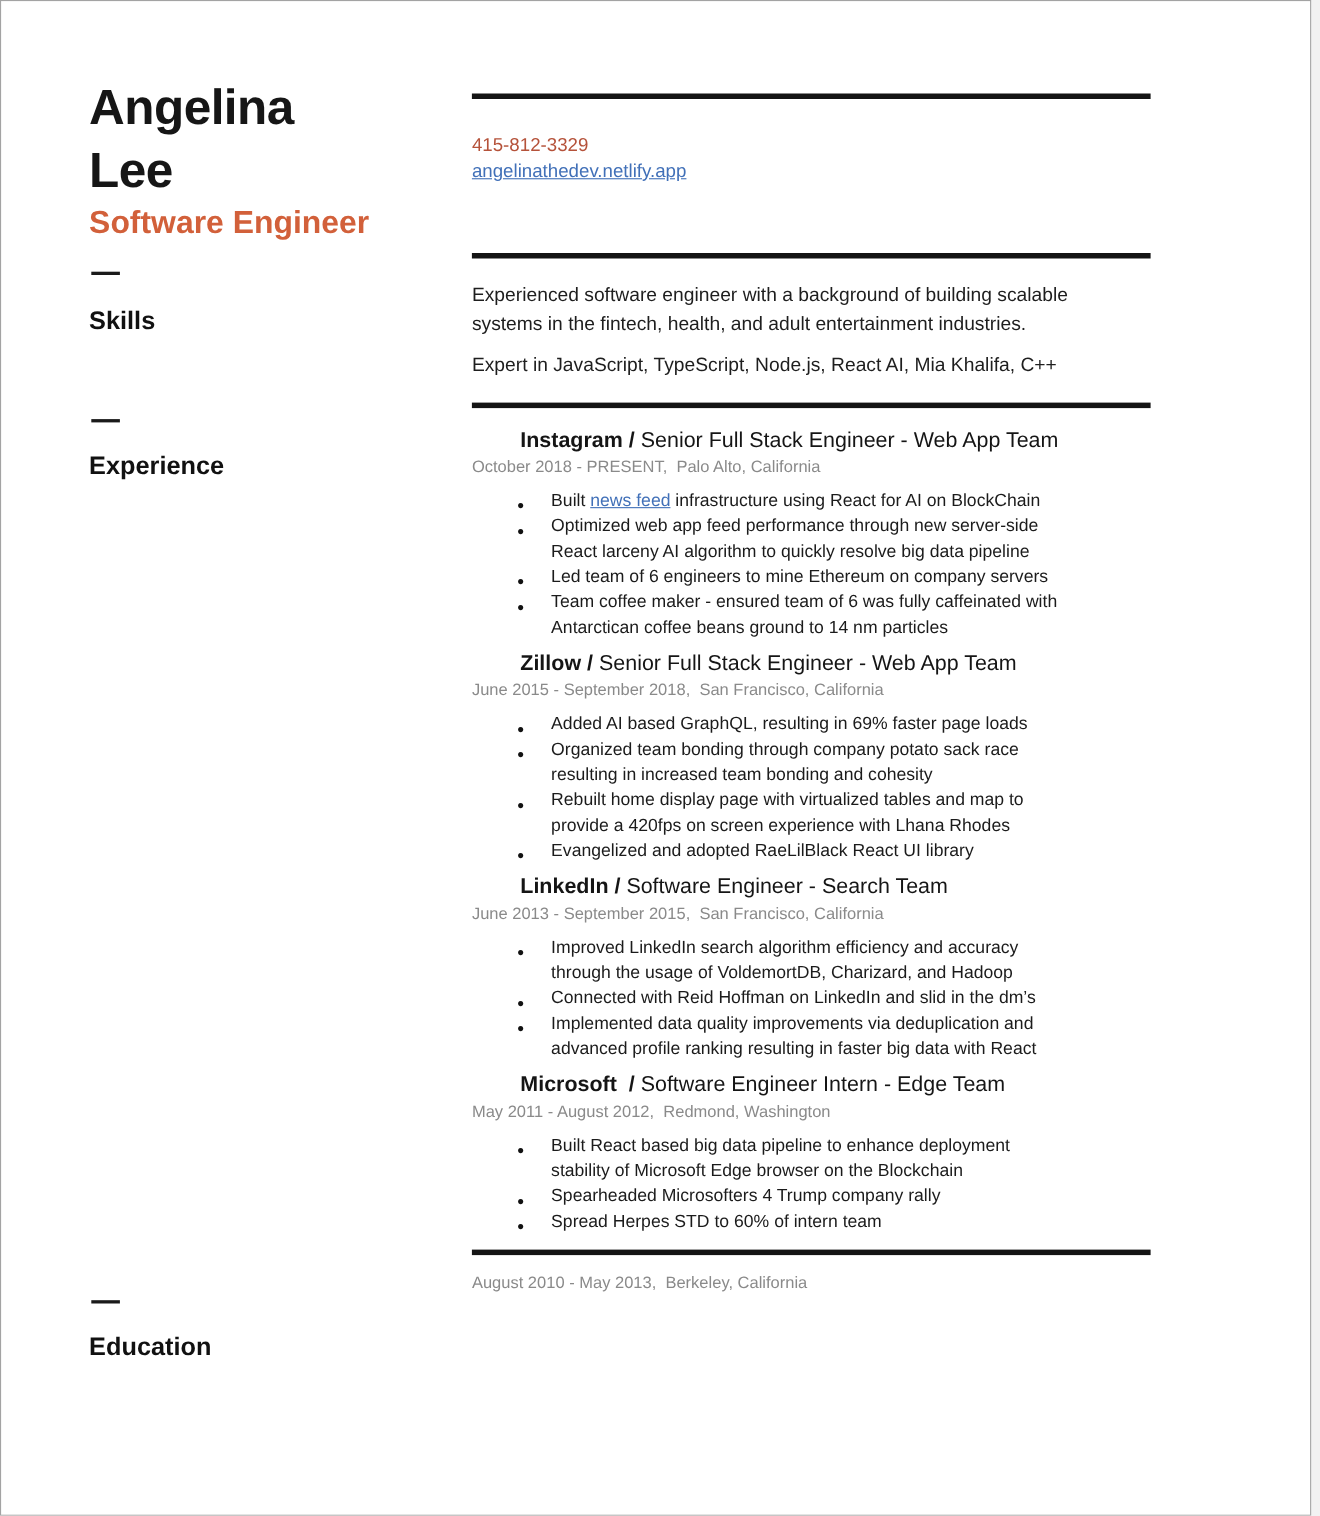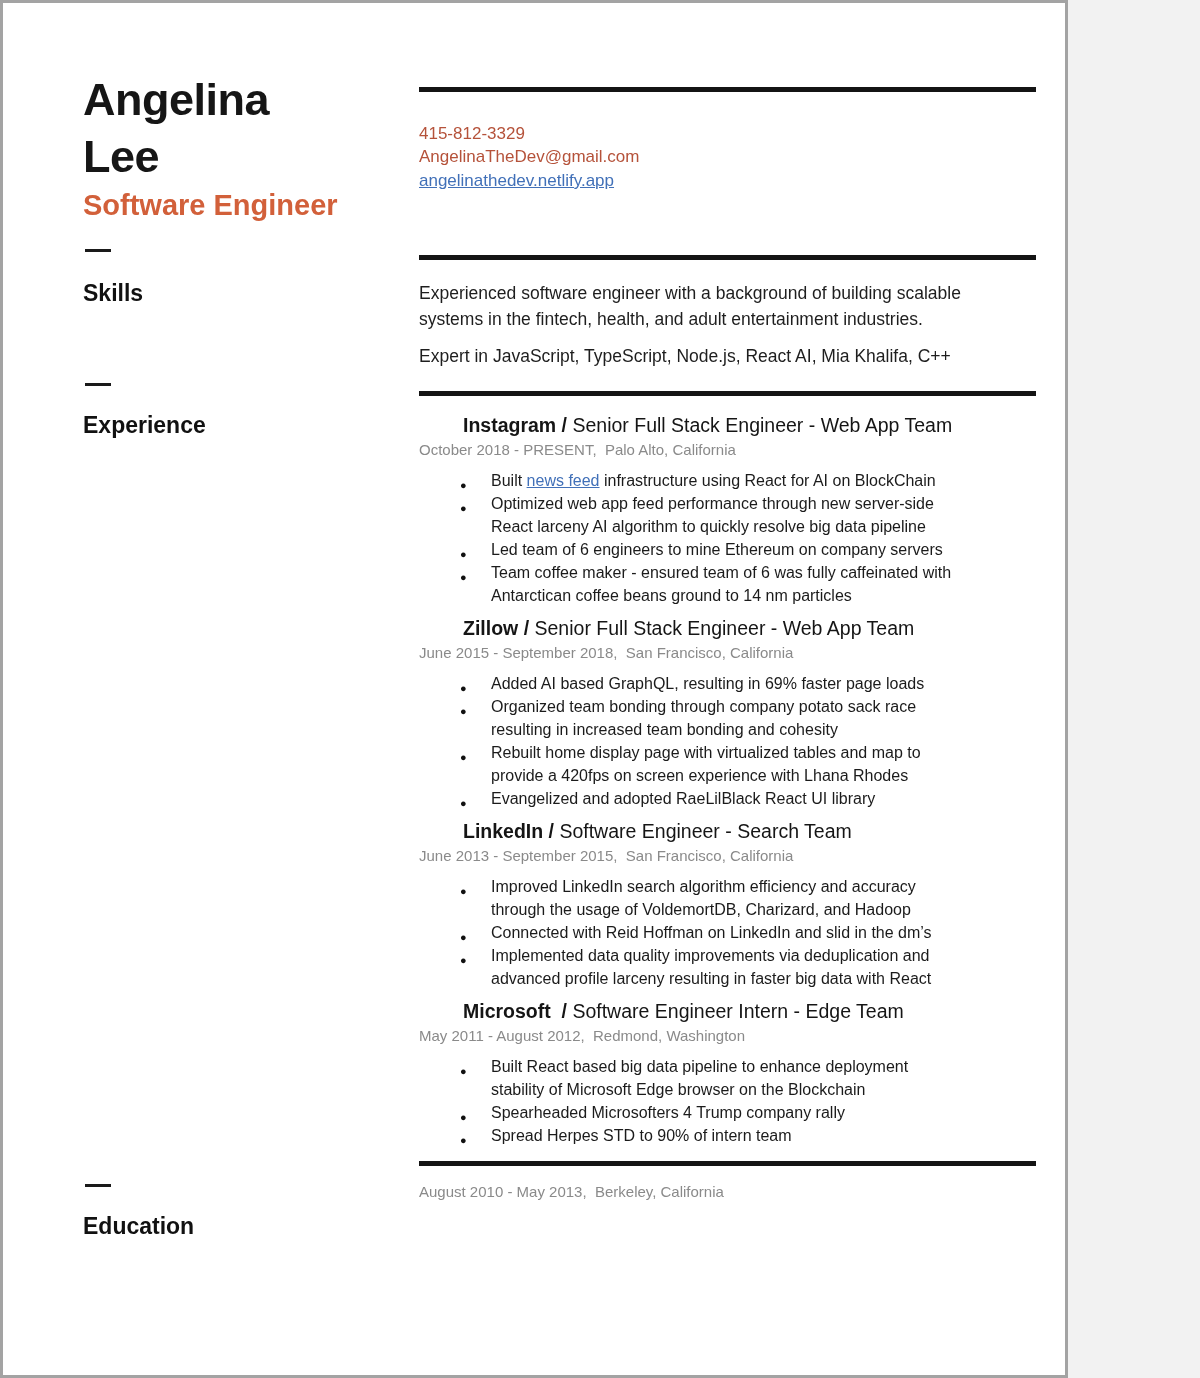--- a/index.html
+++ b/index.html
@@ -6,22 +6,22 @@
     --accent:#d2603a;
     --contact:#b5523a;
     --link:#4170b8;
     --date:#8a8a8a;
     --text:#202020;
     --bar:#141414;
   }
   *{margin:0;padding:0;box-sizing:border-box;}
   html,body{width:1200px;background:#f2f2f2;font-family:"Liberation Sans",sans-serif;}
   .page{
-    position:relative;width:1068px;height:1378px;background:#ffffff;
-    border:3px solid #a3a3a3;overflow:hidden;color:var(--text);
+    position:relative;width:1192px;height:1378px;background:#ffffff;
+    border:1px solid #a3a3a3;overflow:hidden;color:var(--text);
   }
   
   .name{
     position:absolute;left:80px;top:68px;
     font-size:45px;line-height:57px;font-weight:800;color:#161616;
     letter-spacing:-0.5px;white-space:pre-line;
   }
   .job-title{
     position:absolute;left:80px;top:186px;
     font-size:29px;font-weight:700;color:var(--accent);
@@ -30,21 +30,21 @@
   .dash.skills{top:246px;}
   .dash.experience{top:380px;}
   .dash.education{top:1181px;}
   .side-label{
     position:absolute;left:80px;font-size:23px;font-weight:800;color:#111111;
   }
   .side-label.skills{top:277px;}
   .side-label.experience{top:409px;}
   .side-label.education{top:1210px;}
   
-  .right{position:absolute;left:416px;top:84px;width:617px;}
+  .right{position:absolute;left:428px;top:84px;width:617px;}
   .rule{height:5px;background:var(--bar);}
   .contact{margin-top:30px;font-size:17px;line-height:23px;color:var(--contact);}
   .contact .line{display:block;}
   .contact a{color:var(--link);text-decoration:underline;line-height:25px;}
   .rule.r2{margin-top:62px;}
   .summary{margin-top:20px;font-size:17.5px;line-height:26px;white-space:pre-line;color:#1e1e1e;}
   .expertise{margin-top:11px;font-size:17.5px;line-height:26px;color:#1e1e1e;}
   .rule.r3{margin-top:22px;}
   .rule.r4{margin-top:14px;}
   .entries .entry{margin-top:16px;}
@@ -79,21 +79,20 @@
   <div class="side-label experience">Experience</div>
 
   <div class="dash education"></div>
   <div class="side-label education">Education</div>
 
   <div class="right">
     <div class="rule r1"></div>
 
     <div class="contact">
       <span class="line">415-812-3329</span>
-      <span class="line">AngelinaTheDev@gmail.com</span>
       <a class="line">angelinathedev.netlify.app</a>
     </div>
 
     <div class="rule r2"></div>
 
     <div class="summary">Experienced software engineer with a background of building scalable
 systems in the fintech, health, and adult entertainment industries.</div>
     <div class="expertise">Expert in JavaScript, TypeScript, Node.js, React AI, Mia Khalifa, C++</div>
 
     <div class="rule r3"></div>
@@ -124,31 +123,31 @@
           </ul>
         </div>
         <div class="entry">
           <h3><span class="company">LinkedIn /</span><span> Software Engineer - Search Team</span></h3>
           <div class="dates">June 2013 - September 2015,  San Francisco, California</div>
           <ul>
             <li>Improved LinkedIn search algorithm efficiency and accuracy
 through the usage of VoldemortDB, Charizard, and Hadoop</li>
             <li>Connected with Reid Hoffman on LinkedIn and slid in the dm’s</li>
             <li>Implemented data quality improvements via deduplication and
-advanced profile larceny resulting in faster big data with React</li>
+advanced profile ranking resulting in faster big data with React</li>
           </ul>
         </div>
         <div class="entry">
           <h3><span class="company">Microsoft  /</span><span> Software Engineer Intern - Edge Team</span></h3>
           <div class="dates">May 2011 - August 2012,  Redmond, Washington</div>
           <ul>
             <li>Built React based big data pipeline to enhance deployment
 stability of Microsoft Edge browser on the Blockchain</li>
             <li>Spearheaded Microsofters 4 Trump company rally</li>
-            <li>Spread Herpes STD to 90% of intern team</li>
+            <li>Spread Herpes STD to 60% of intern team</li>
           </ul>
         </div>
       </div>
 
     <div class="rule r4"></div>
 
     <div class="entries" id="education-entries">
         <div class="entry">
           <div class="dates">August 2010 - May 2013,  Berkeley, California</div>
         </div>

